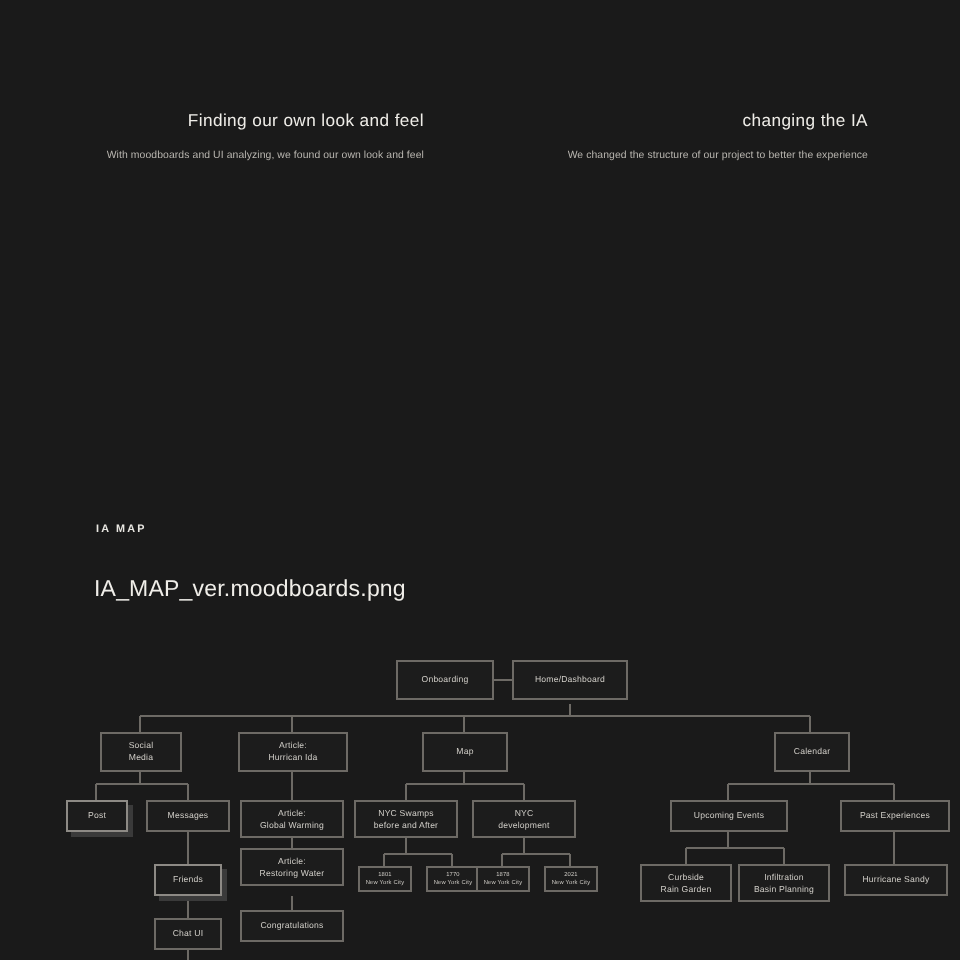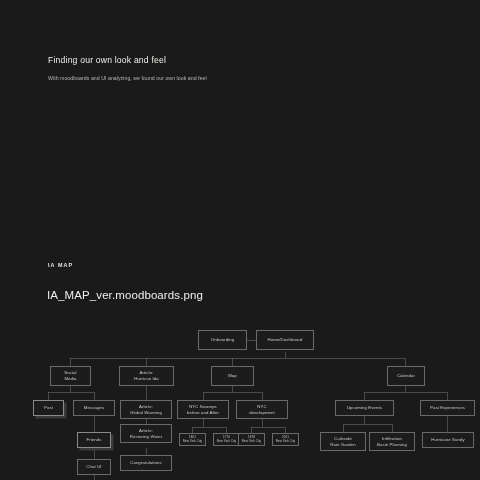--- a/index.html
+++ b/index.html
@@ -17,20 +17,21 @@
   }
 
   
   .intro {
     position: absolute;
     left: 48px;
     top: 55px;
     width: 392px;
     display: flex;
     gap: 58px;
+    text-align: right;
   }
   .intro-col { width: 164px; }
   .intro-title {
     font-size: 8.6px;
     font-weight: 400;
     letter-spacing: 0.2px;
     color: #efede8;
     margin: 0 0 9px 0;
     line-height: 1.2;
   }
@@ -99,20 +100,24 @@
   .node span { display: block; }
 </style>
 </head>
 <body>
 
 <div class="intro">
   <div class="intro-col">
     <h2 class="intro-title">Finding our own look and feel</h2>
     <p class="intro-body">With moodboards and UI analyzing, we found our own look and feel</p>
   </div>
+  <div class="intro-col">
+    <h2 class="intro-title">changing the IA</h2>
+    <p class="intro-body">We changed the structure of our project to better the experience</p>
+  </div>
 </div>
 
 <div class="ia-label">IA MAP</div>
 <div class="ia-filename">IA_MAP_ver.moodboards.png</div>
 
 <div class="diagram">
 
   <svg viewBox="0 0 480 480">
     <g stroke="#6d6a65" stroke-width="0.6" fill="none" shape-rendering="crispEdges">
 

